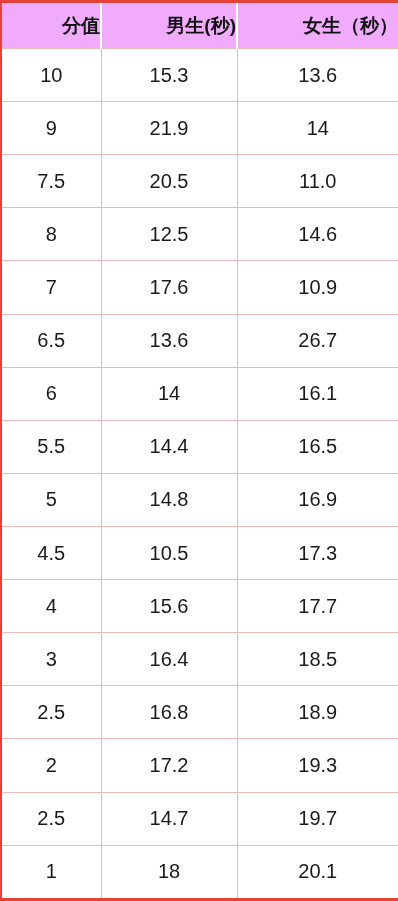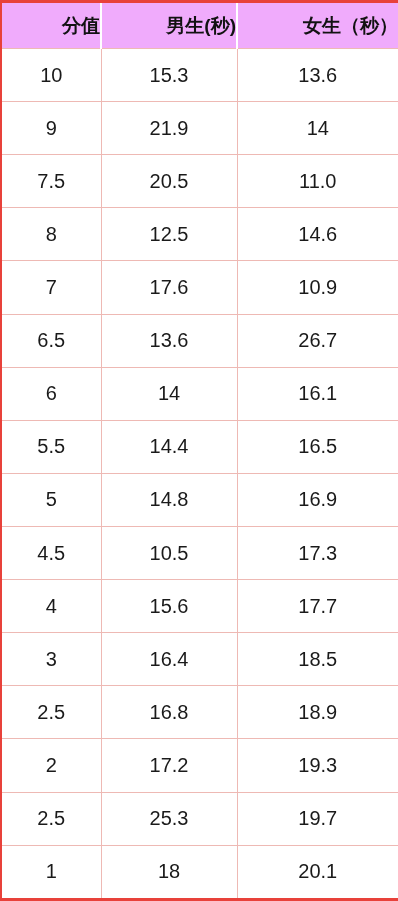--- a/index.html
+++ b/index.html
@@ -149,21 +149,21 @@
         <td>16.8</td>
         <td class="last-col">18.9</td>
       </tr>
       <tr>
         <td>2</td>
         <td>17.2</td>
         <td class="last-col">19.3</td>
       </tr>
       <tr>
         <td>2.5</td>
-        <td>25.3</td>
+        <td>14.7</td>
         <td class="last-col">19.7</td>
       </tr>
       <tr>
         <td>1</td>
         <td>18</td>
         <td class="last-col">20.1</td>
       </tr>
     </tbody>
 </table>
 

